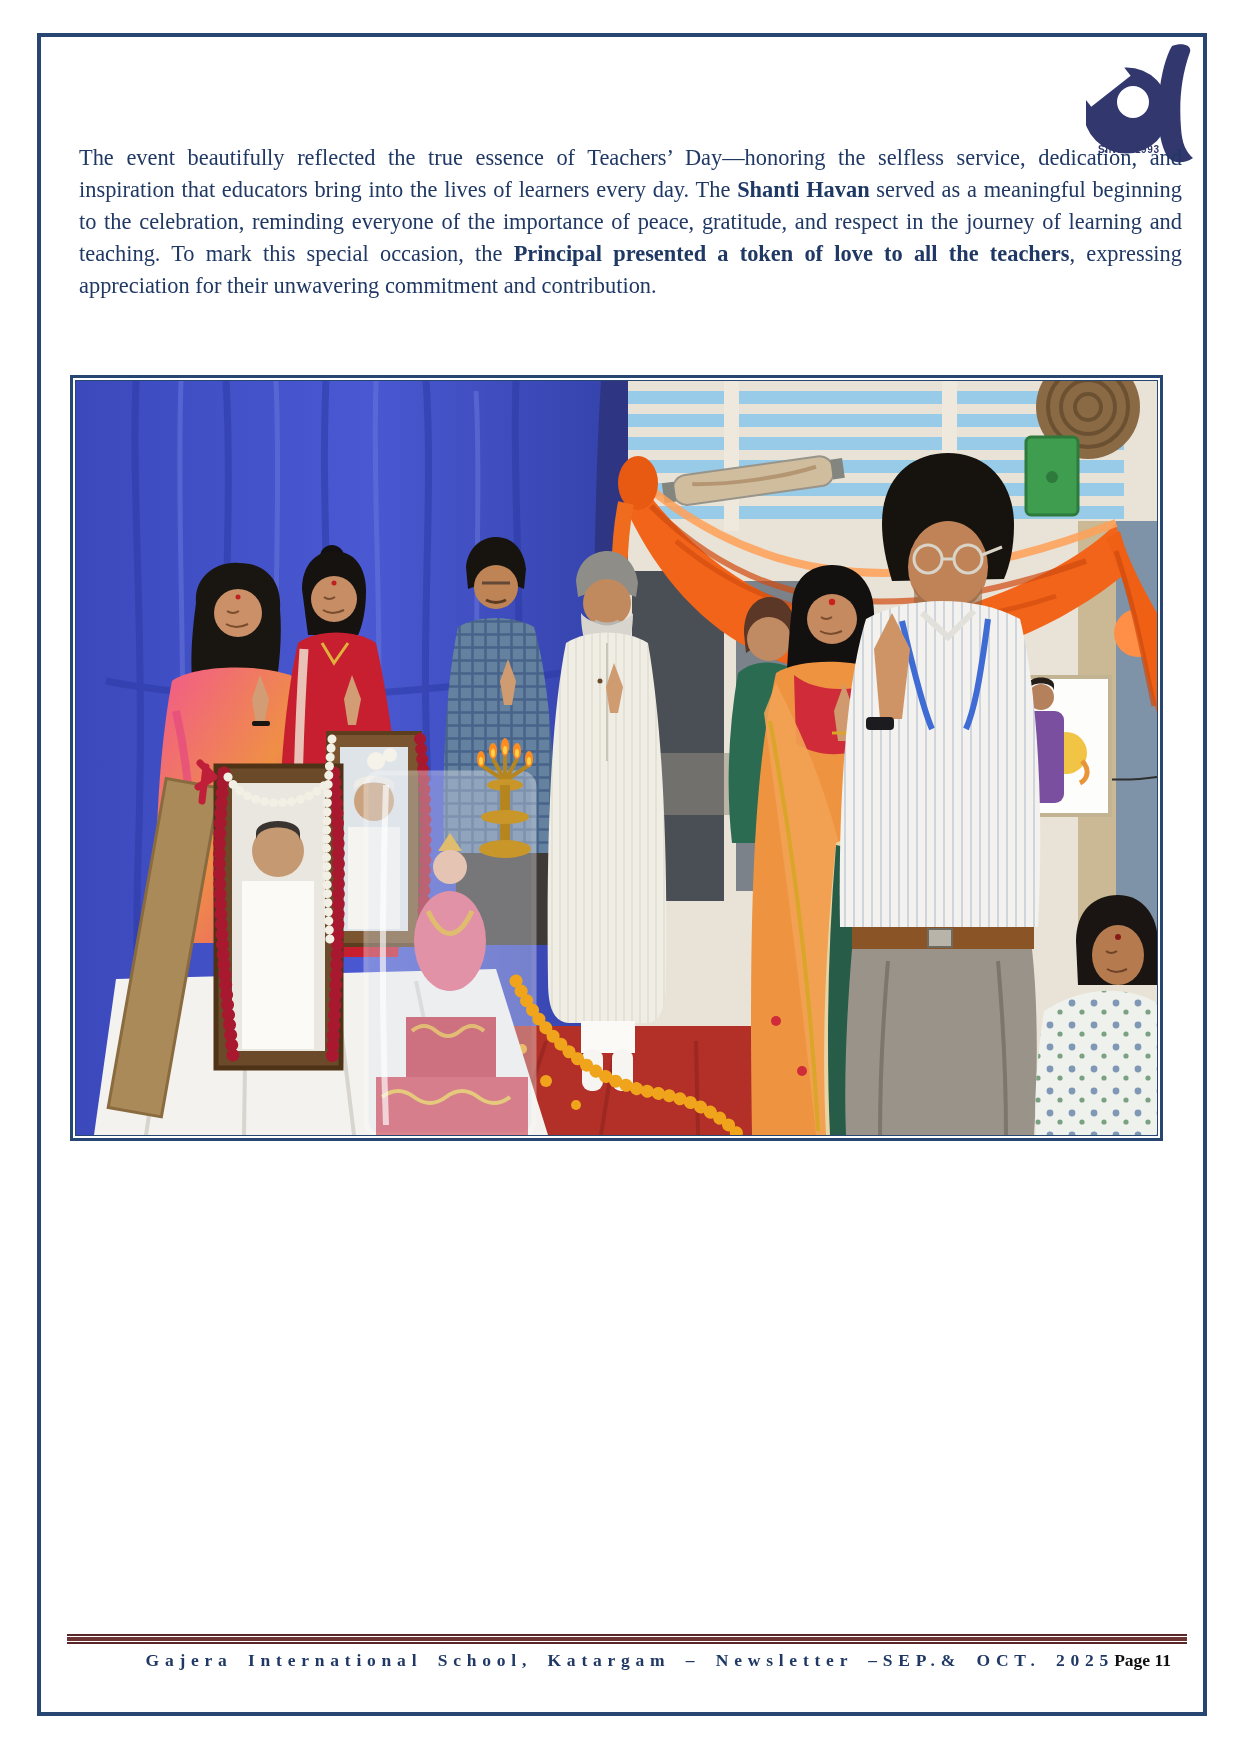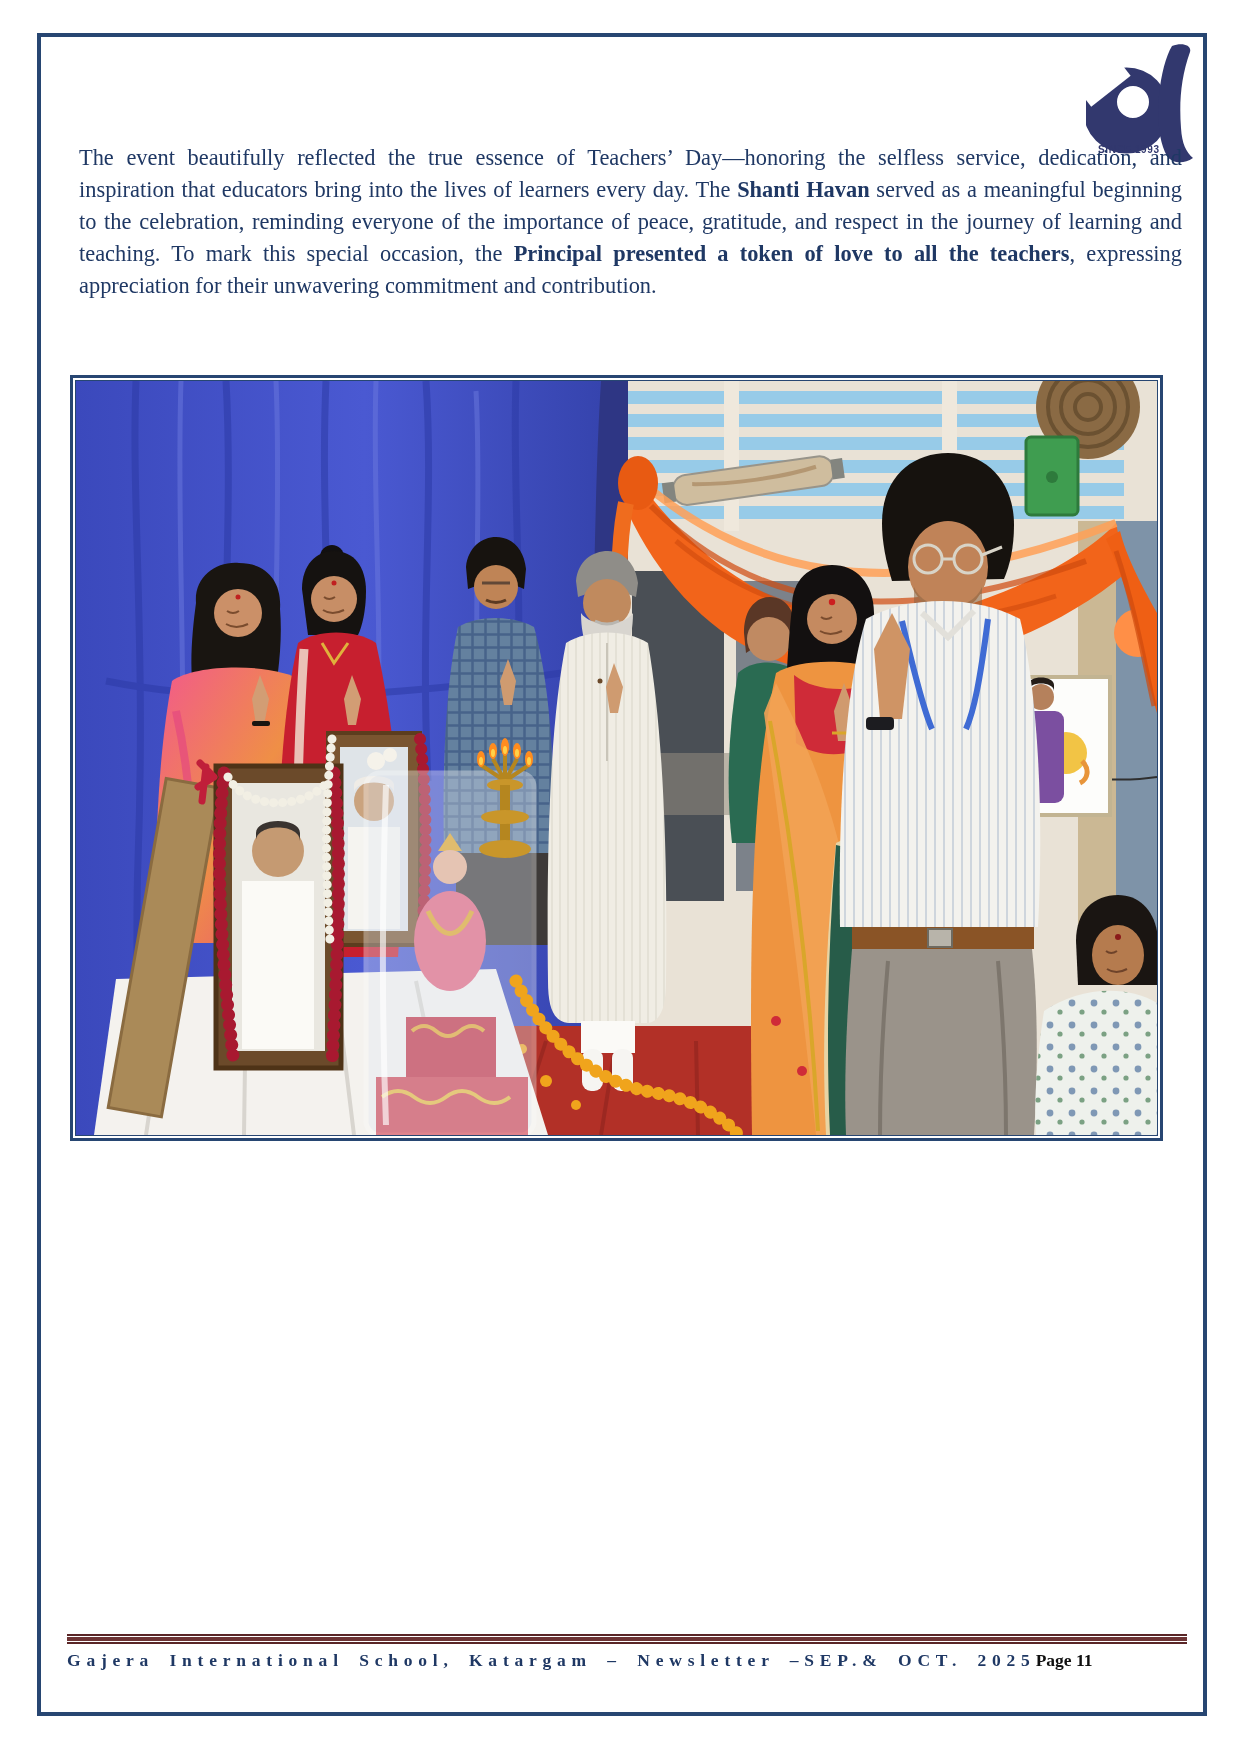--- a/index.html
+++ b/index.html
@@ -22,21 +22,21 @@
        border:3px solid #274672;padding:2px;box-sizing:border-box;background:#fff;}
   .photo-inner{width:100%;height:100%;border:1px solid #274672;box-sizing:border-box;
        overflow:hidden;}
   .photo-inner svg{display:block;width:100%;height:100%;}
   
   .footer-rule{position:absolute;left:67px;top:1634px;width:1120px;}
   .footer-rule .r1{height:2px;background:#5a2627;}
   .footer-rule .rg{height:1px;background:#ffffff;}
   .footer-rule .r2{height:4px;background:#6d3435;}
   .footer{position:absolute;left:67px;top:1650px;width:1104px;display:flex;
-       justify-content:flex-start;align-items:baseline;}
+       justify-content:flex-end;align-items:baseline;}
   .footer-text{font-weight:bold;font-size:17.5px;color:#1f3864;
        letter-spacing:.33em;word-spacing:.30em;white-space:nowrap;}
   .footer-page{font-weight:bold;font-size:17.5px;color:#101010;white-space:nowrap;}
 </style>
 </head>
 <body>
 
 <div>
 
   <div class="page-border"></div>

